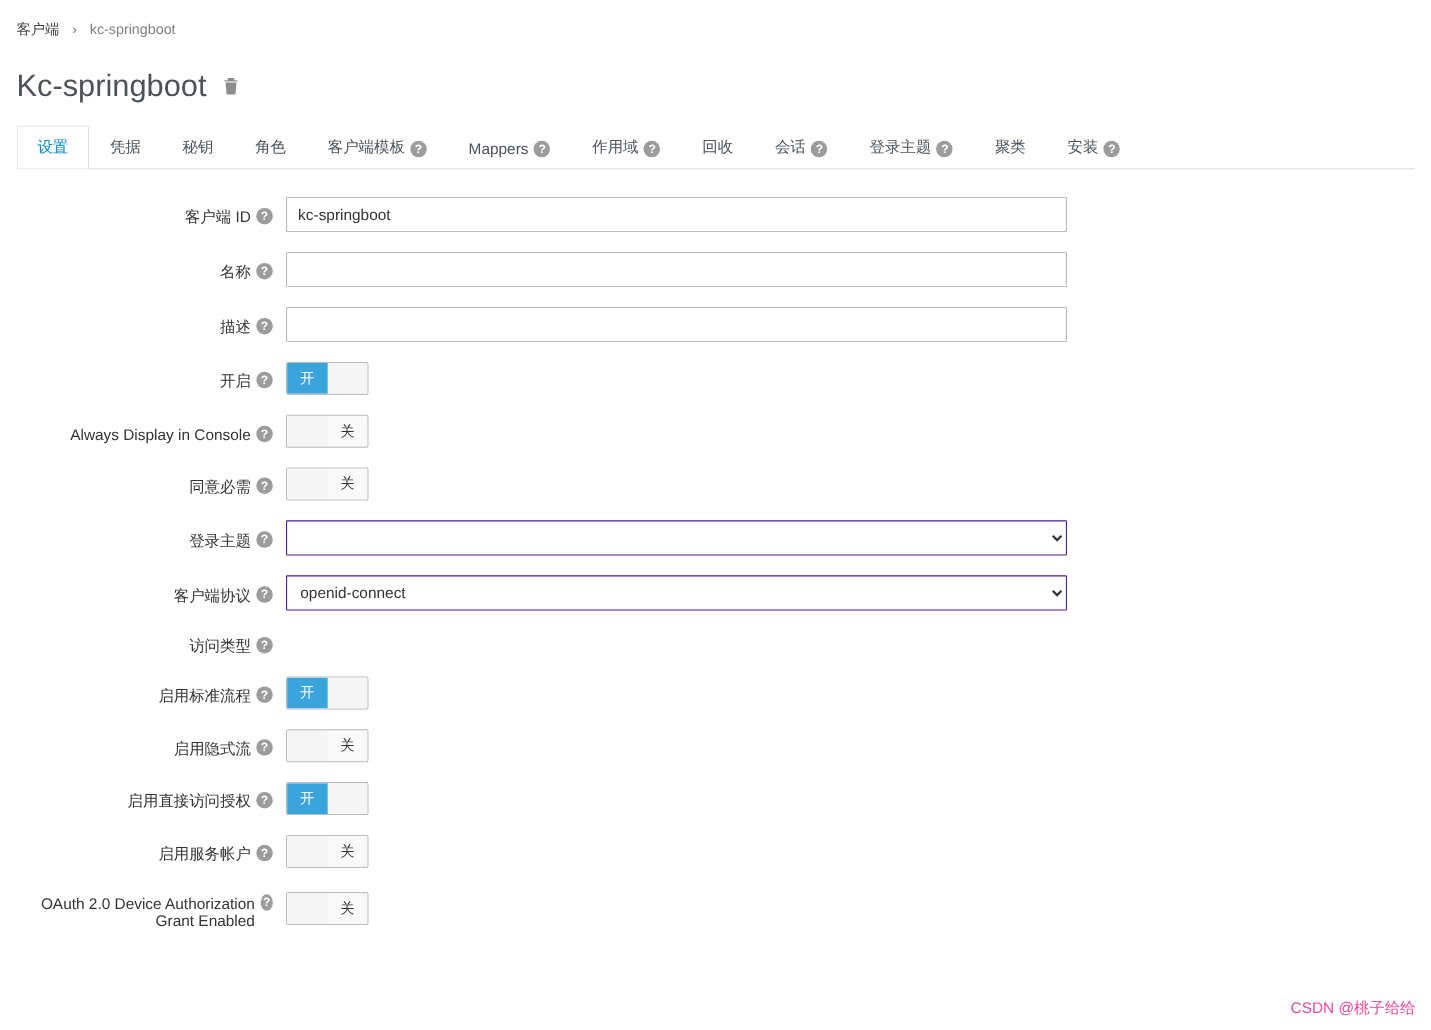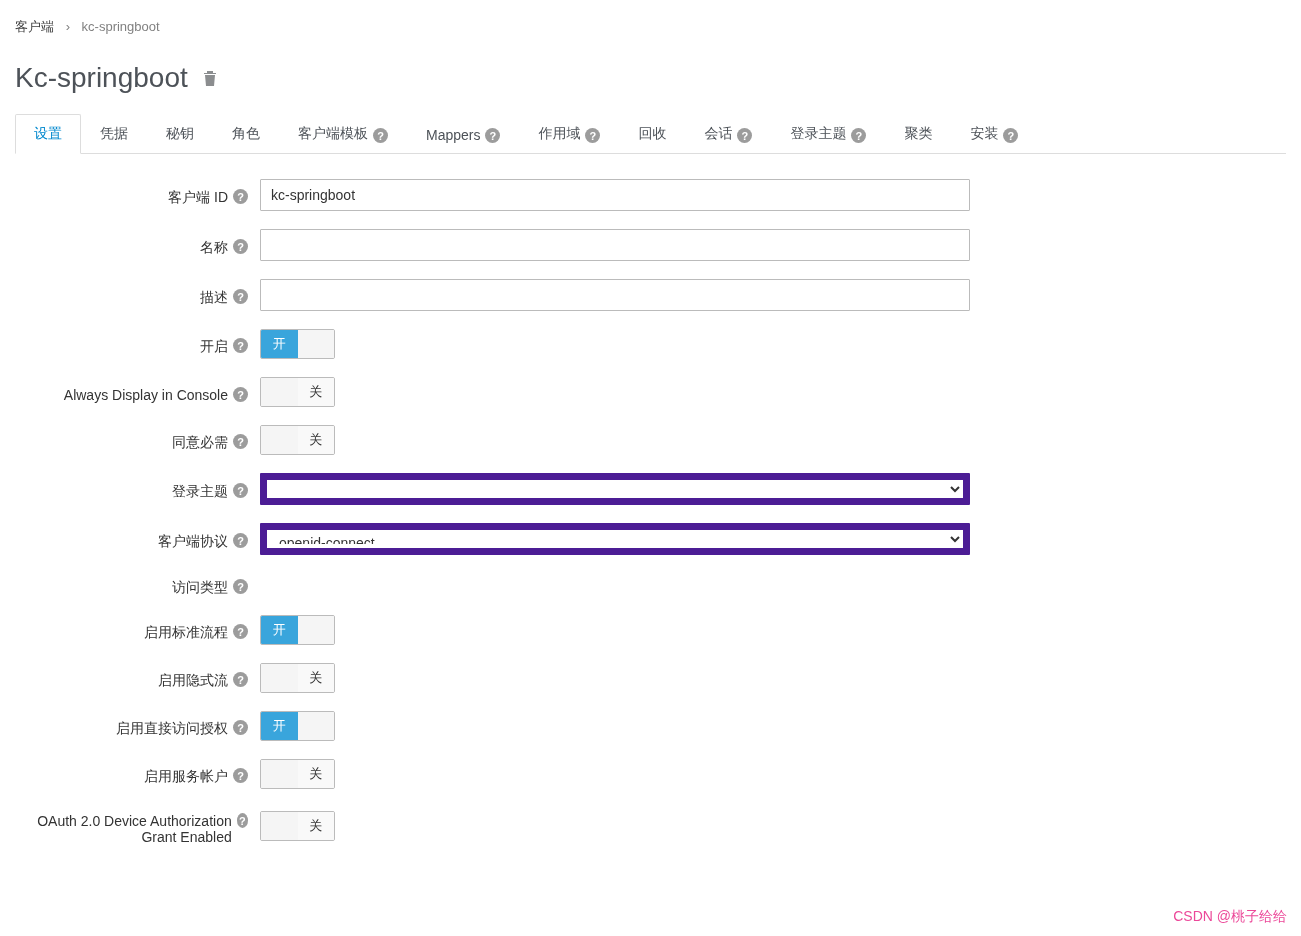--- a/index.html
+++ b/index.html
@@ -13,21 +13,21 @@
     .tabs { border-bottom: 1px solid #ddd; display: flex; }
     .tab { padding: 10px 18px; color: #4d5258; font-size: 14px; cursor: pointer; border: 1px solid transparent; margin-bottom: -1px; display: flex; align-items: flex-end; gap: 5px; }
     .tab.active { color: #0088ce; border: 1px solid #ddd; border-bottom-color: #fff; border-radius: 2px 2px 0 0; }
     .help-icon { display: inline-flex; width: 15px; height: 15px; border-radius: 50%; background: #9c9c9c; color: #fff; font-size: 11px; font-weight: bold; align-items: center; justify-content: center; }
     .form { padding: 25px 0; }
     .form-row { display: flex; align-items: center; margin-bottom: 18px; }
     .form-label { width: 245px; text-align: right; padding-right: 12px; padding-top: 6px; color: #333; font-size: 14px; display: flex; justify-content: flex-end; align-items: flex-start; gap: 5px; }
     .form-label-text { text-align: right; }
     .form-control { flex: 0 0 710px; }
     .input-text { width: 100%; height: 32px; padding: 4px 10px; border: 1px solid #bbb; border-radius: 1px; font-size: 14px; color: #333; }
-    .input-select { width: 100%; height: 32px; padding: 4px 8px; border: 7px solid #4c1d95; border-radius: 1px; font-size: 14px; color: #333; background: #fff; }
+    .input-select { width: 100%; height: 32px; padding: 4px 8px; border: 1px solid #4c1d95; border-radius: 1px; font-size: 14px; color: #333; background: #fff; }
     .toggle { display: inline-flex; border: 1px solid #bbb; border-radius: 2px; overflow: hidden; height: 30px; width: 75px; cursor: pointer; }
     .toggle-half { width: 50%; display: flex; align-items: center; justify-content: center; font-size: 13px; }
     .toggle-on .on-side { background: #39a5dc; color: #fff; }
     .toggle-on .off-side { background: #f5f5f5; }
     .toggle-off .on-side { background: #f5f5f5; }
     .toggle-off .off-side { background: #f9f9f9; color: #333; }
     .toggle-off .on-side { color: transparent; }
     .toggle-on .off-side { color: transparent; }
     .watermark { position: fixed; bottom: 10px; right: 14px; color: #ec4899; font-size: 14px; }
   </style>

